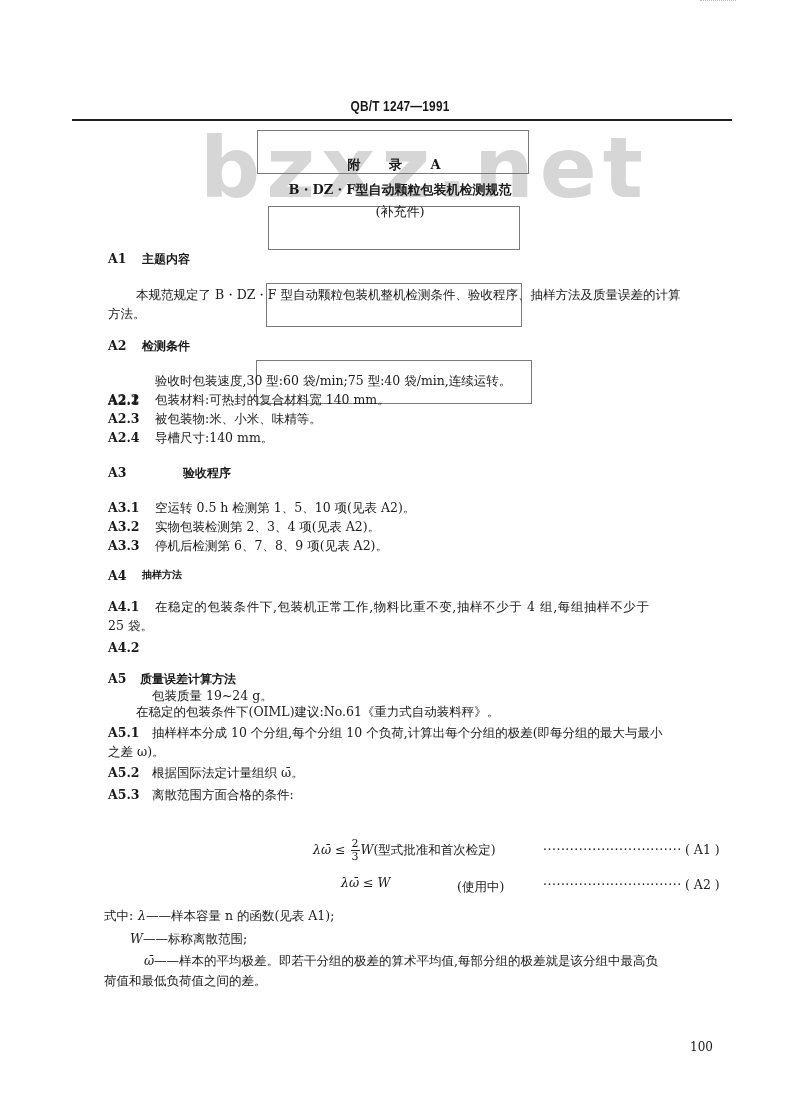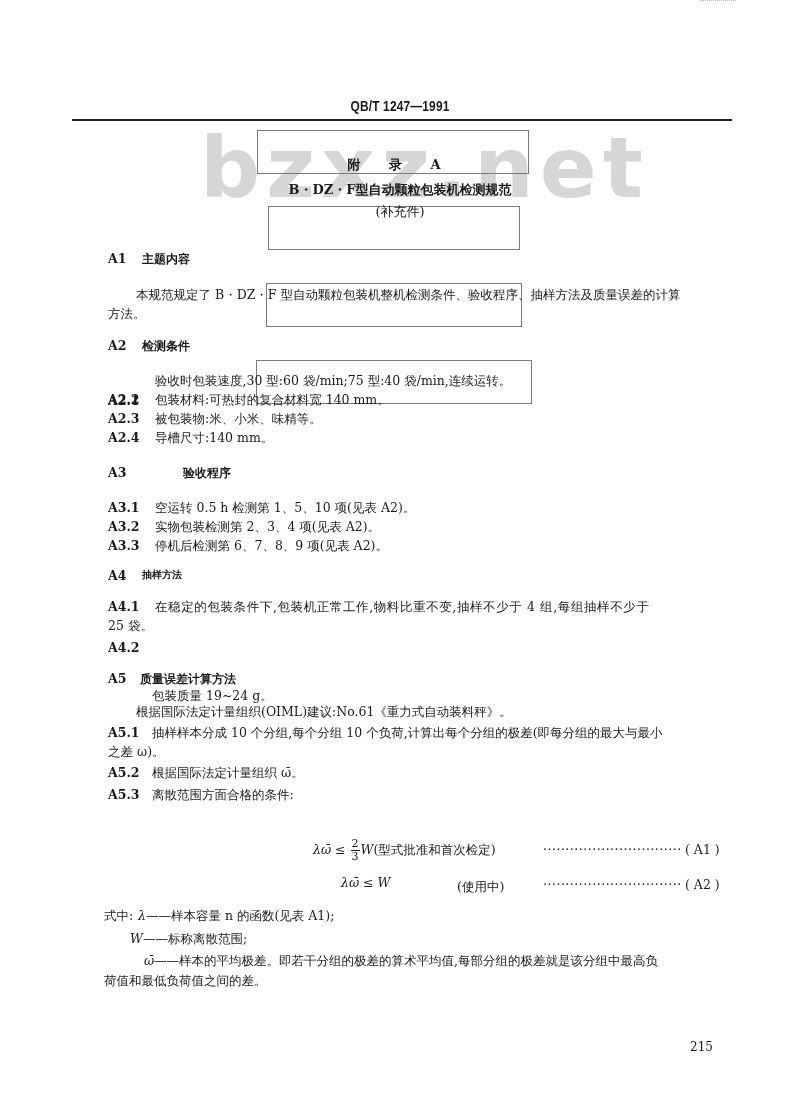--- a/index.html
+++ b/index.html
@@ -83,21 +83,21 @@
 <div class="abs t b sans" style="left:142px;top:570px;font-size:10px;">抽样方法</div>
 
 <div class="abs t b" style="left:108px;top:601px;">A4.1</div>
 <div class="abs t" style="left:155px;top:601px;letter-spacing:0.6px;">在稳定的包装条件下,包装机正常工作,物料比重不变,抽样不少于 4 组,每组抽样不少于</div>
 <div class="abs t" style="left:108px;top:620px;">25 袋。</div>
 <div class="abs t b" style="left:108px;top:642px;">A4.2</div>
 <div class="abs t" style="left:152px;top:642px;margin-top:48px;">包装质量 19~24 g。</div>
 
 <div class="abs t b" style="left:108px;top:673px;">A5</div>
 <div class="abs t b sans" style="left:140px;top:673px;font-size:12px;">质量误差计算方法</div>
-<div class="abs t" style="left:136px;top:706px;">根据国际法定计量组织(OIML)建议:No.61《重力式自动装料秤》。</div>
+<div class="abs t" style="left:136px;top:706px;">在稳定的包装条件下(OIML)建议:No.61《重力式自动装料秤》。</div>
 
 <div class="abs t b" style="left:108px;top:727px;">A5.1</div>
 <div class="abs t" style="left:152px;top:727px;">抽样样本分成 10 个分组,每个分组 10 个负荷,计算出每个分组的极差(即每分组的最大与最小</div>
 <div class="abs t" style="left:108px;top:746px;">之差 ω)。</div>
 <div class="abs t b" style="left:108px;top:767px;">A5.2</div>
 <div class="abs t" style="left:152px;top:767px;">根据国际法定计量组织 ω̄。</div>
 <div class="abs t b" style="left:108px;top:789px;">A5.3</div>
 <div class="abs t" style="left:152px;top:789px;">离散范围方面合格的条件:</div>
 
 <div class="abs t formula" style="left:313px;top:838px;">
@@ -119,13 +119,13 @@
 <div class="abs t formula" style="left:138px;top:910px;">λ</div>
 <div class="abs t" style="left:146px;top:910px;">——样本容量 n 的函数(见表 A1);</div>
 
 <div class="abs t formula" style="left:130px;top:933px;">W</div>
 <div class="abs t" style="left:143px;top:933px;">——标称离散范围;</div>
 
 <div class="abs t formula" style="left:144px;top:955px;">ω̄</div>
 <div class="abs t" style="left:154px;top:955px;text-align:right;">——样本的平均极差。即若干分组的极差的算术平均值,每部分组的极差就是该分组中最高负</div>
 <div class="abs t" style="left:104px;top:975px;">荷值和最低负荷值之间的差。</div>
 
-<div class="abs t page-num">215</div>
+<div class="abs t page-num">100</div>
 
 </body></html>

